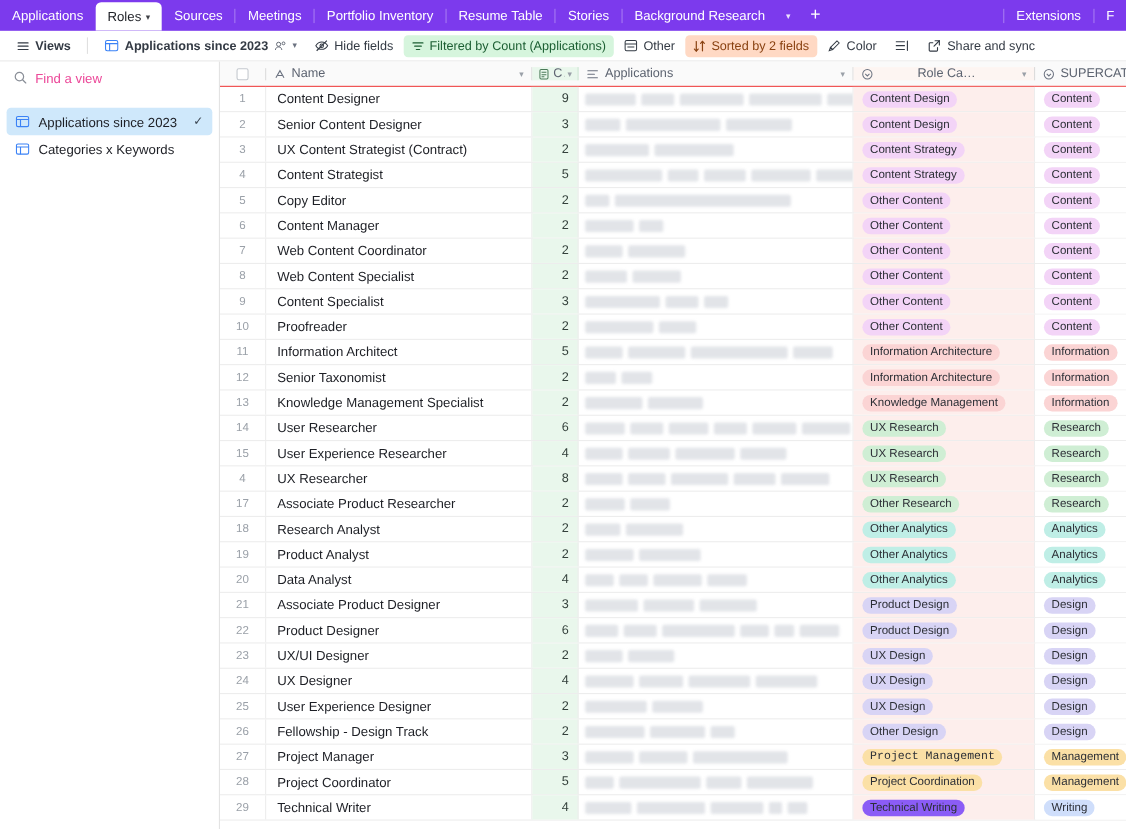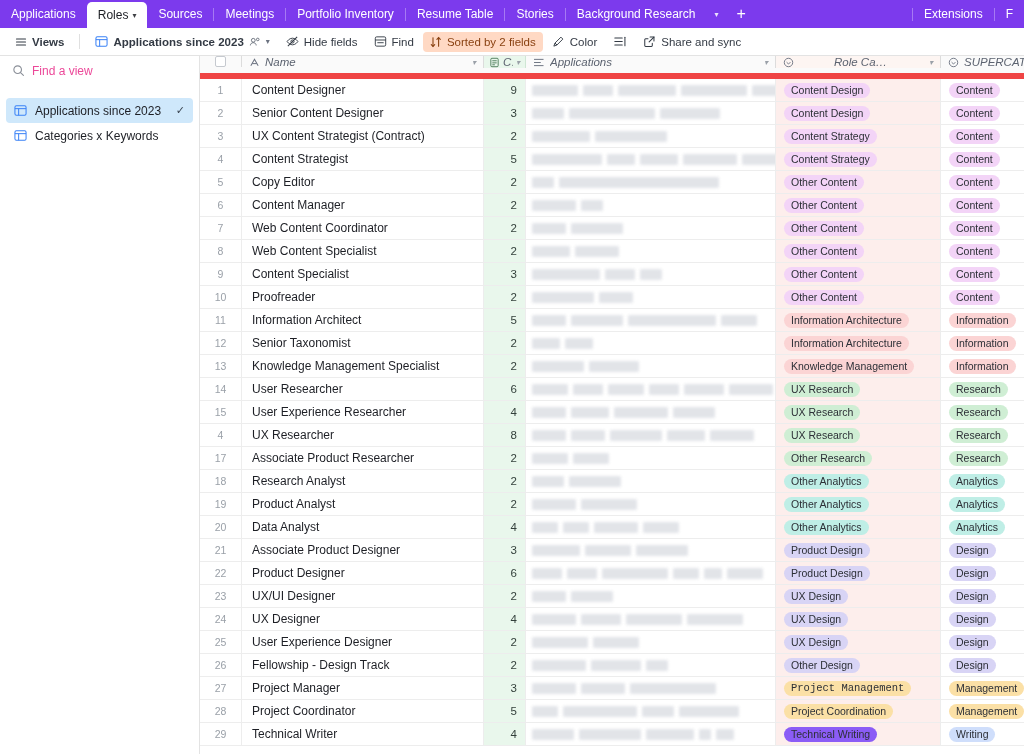--- a/index.html
+++ b/index.html
@@ -101,22 +101,22 @@
   .view-check { color:#3b4652; font-size:11px; }
 
   
   .grid { flex:1; overflow:hidden; position:relative; background:#fff; }
   .row {
     display:flex; height:23px; align-items:stretch;
     border-bottom:1px solid #ededed;
   }
   .hdr-row {
     height:23px; background:#fafafa;
-    border-bottom:6px solid #ef4444;
-    display:flex; align-items:flex-start;font-style:italic;
+    border-bottom:1px solid #ef4444;
+    display:flex; align-items:center;
   }
   .cell { display:flex; align-items:center; border-right:1px solid #ededed; }
   .hdr-cell {
     display:flex; align-items:center; gap:5px;
     padding:0 7px; border-right:1px solid #dcdcdc;
     color:#5c6370; font-size:11.5px;
   }
 
   .c-rownum { width:42px; min-width:42px; justify-content:center;
               color:#9aa0a8; font-size:10.5px; }
@@ -239,28 +239,38 @@
 
   <div class="tb-btn">
     <svg class="ic" width="13" height="13" viewBox="0 0 14 14">
       <path d="M1.2 7S3.4 3.4 7 3.4 12.8 7 12.8 7 10.6 10.6 7 10.6 1.2 7 1.2 7z" fill="none" stroke="#333a44" stroke-width="1"></path>
       <circle cx="7" cy="7" r="1.7" fill="none" stroke="#333a44" stroke-width="1"></circle>
       <line x1="2" y1="12" x2="12" y2="2" stroke="#333a44" stroke-width="1.1"></line>
     </svg>
     <span>Hide fields</span>
   </div>
 
+  <div class="tb-btn green">
+    <svg class="ic" width="12" height="12" viewBox="0 0 12 12">
+      <g stroke="#1b5e32" stroke-width="1.1" stroke-linecap="round">
+        <line x1="1.5" y1="3" x2="10.5" y2="3"></line>
+        <line x1="3" y1="6" x2="9" y2="6"></line>
+        <line x1="4.5" y1="9" x2="7.5" y2="9"></line>
+      </g>
+    </svg>
+    <span>Filtered by Count (Applications)</span>
+  </div>
 
   <div class="tb-btn">
     <svg class="ic" width="13" height="13" viewBox="0 0 14 14">
       <rect x="1.4" y="2" width="11.2" height="10" rx="1.5" fill="none" stroke="#333a44" stroke-width="1"></rect>
       <line x1="1.4" y1="5.4" x2="12.6" y2="5.4" stroke="#333a44" stroke-width="1"></line>
       <line x1="3.6" y1="8.3" x2="10.4" y2="8.3" stroke="#333a44" stroke-width="1"></line>
     </svg>
-    <span>Find</span>
+    <span>Other</span>
   </div>
 
   <div class="tb-btn orange">
     <svg class="ic" width="12" height="12" viewBox="0 0 12 12">
       <g stroke="#8a4212" stroke-width="1.1" stroke-linecap="round">
         <line x1="3" y1="1.8" x2="3" y2="10.2"></line>
         <polyline points="1.3,8.6 3,10.4 4.7,8.6" fill="none"></polyline>
         <line x1="8.6" y1="10.2" x2="8.6" y2="1.8"></line>
         <polyline points="6.9,3.4 8.6,1.6 10.3,3.4" fill="none"></polyline>
       </g>

